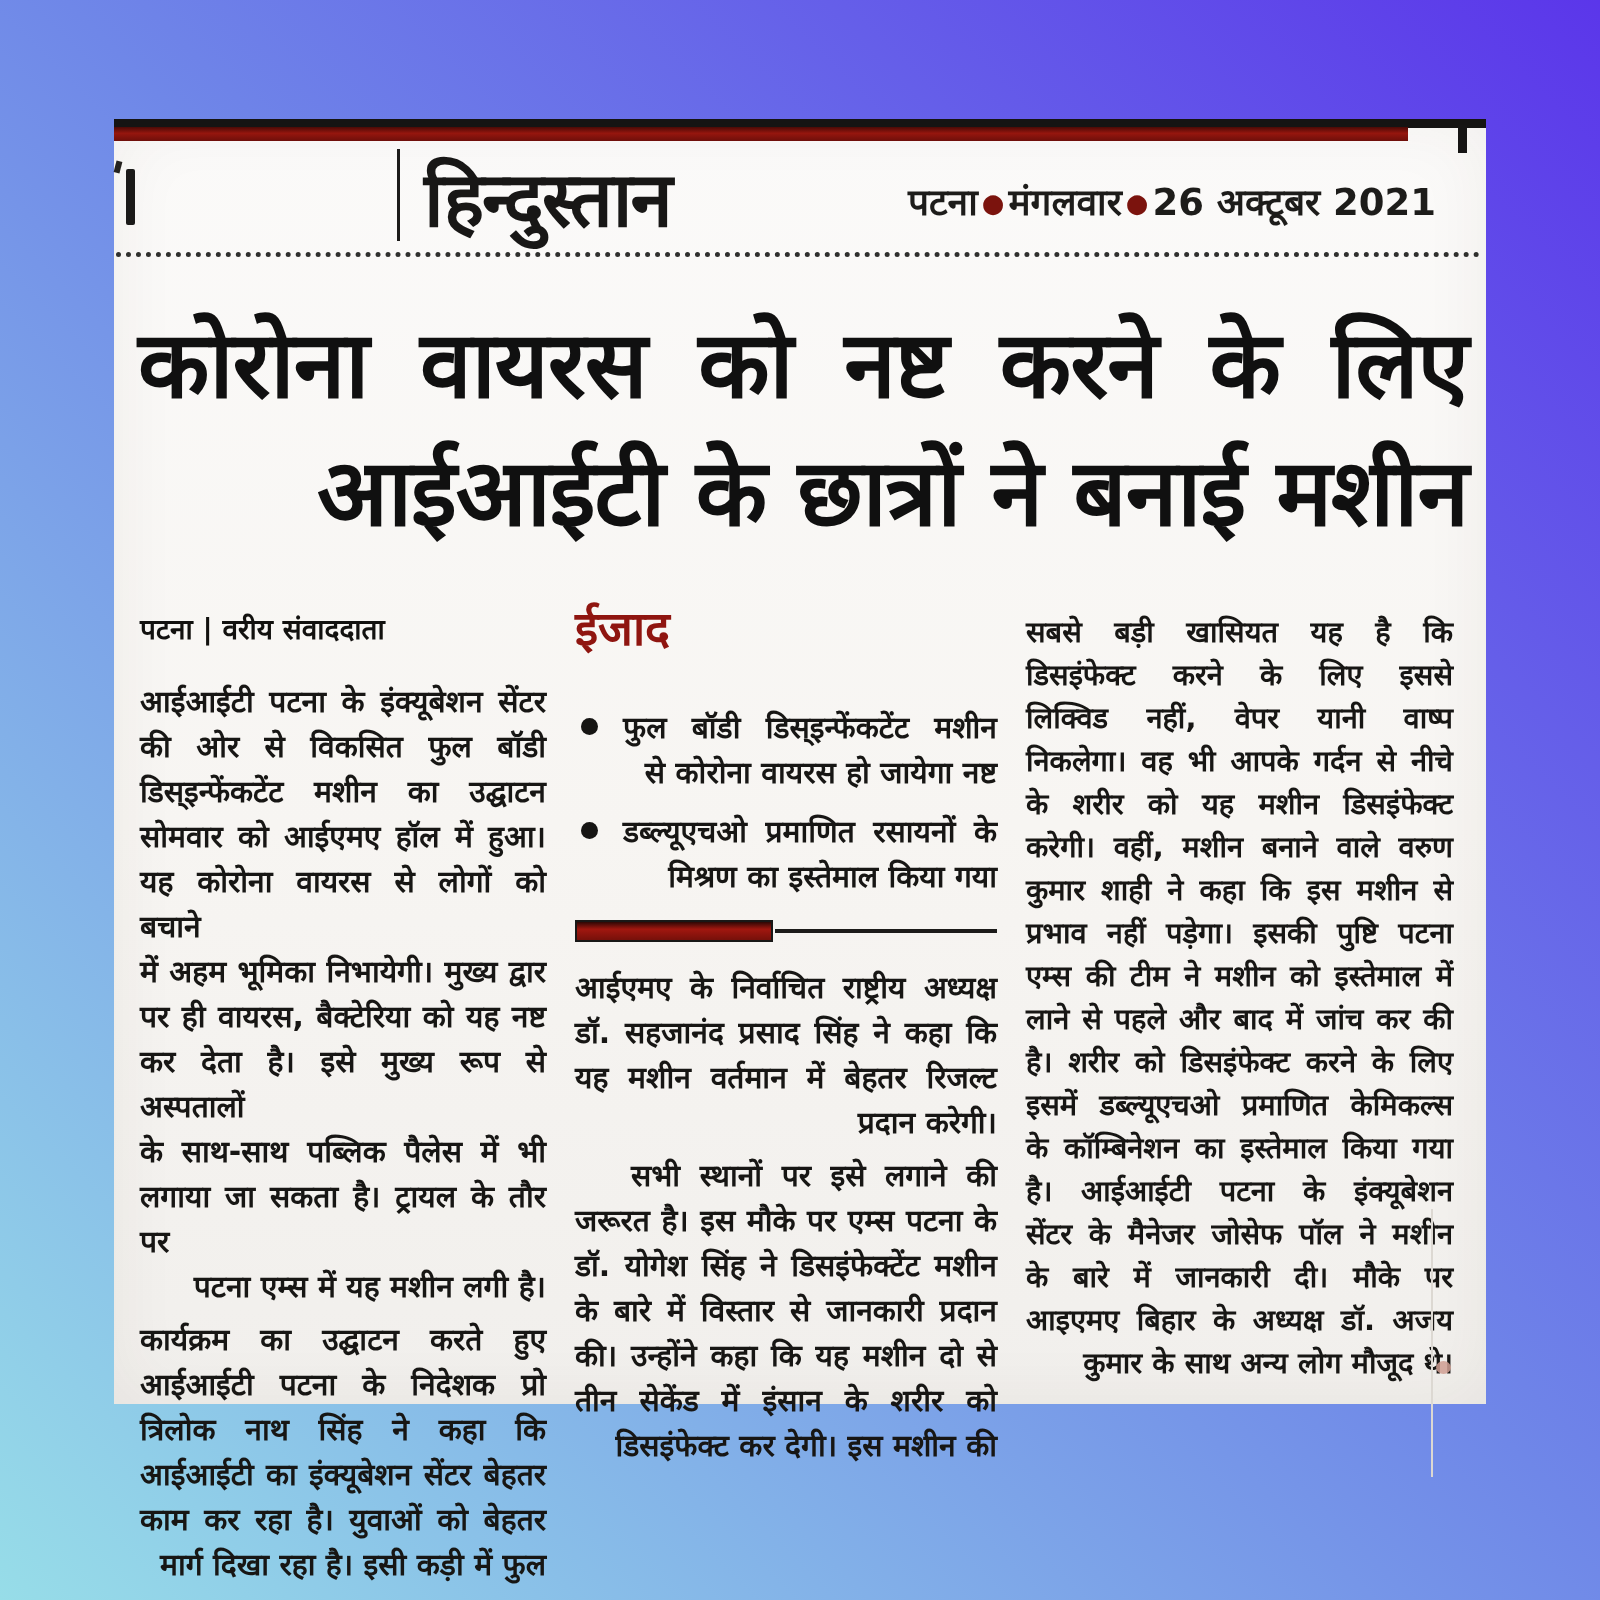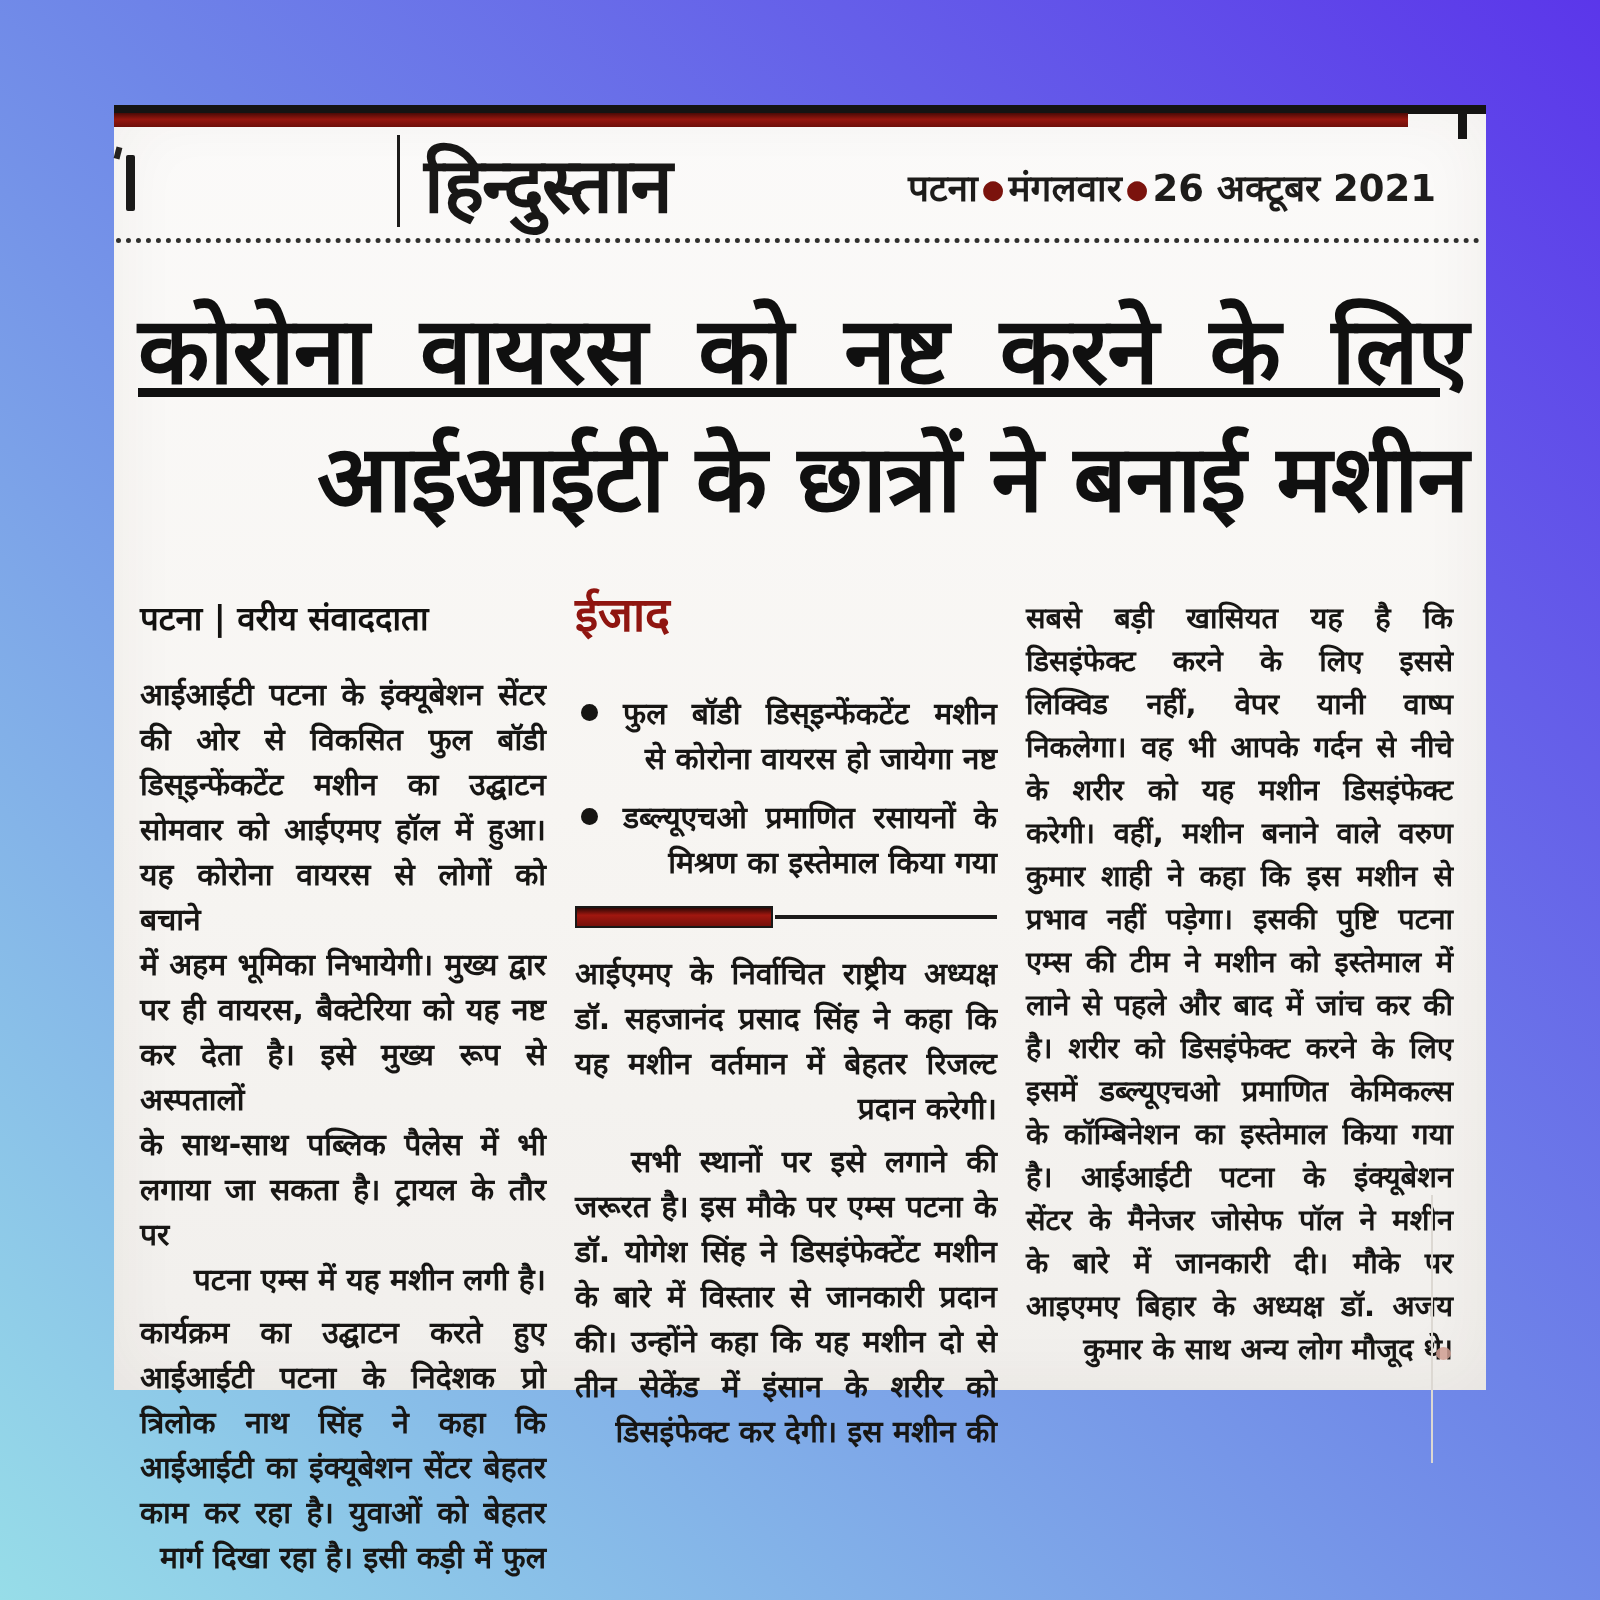--- a/index.html
+++ b/index.html
@@ -12,21 +12,21 @@
     --bg-bl:#97dde8;
   }
   *{margin:0;padding:0;box-sizing:border-box;}
   html,body{width:1600px;height:1600px;overflow:hidden;}
   body{
     font-family:"DejaVu Sans","Liberation Sans",sans-serif;
     background:linear-gradient(to top right,var(--bg-bl) 0%,var(--bg-mid) 52%,var(--bg-tr) 100%);
     color:var(--ink);
   }
   .paper{
-    position:absolute;left:114px;top:105px;width:1372px;height:1285px;
+    position:absolute;left:114px;top:119px;width:1372px;height:1285px;
     background:linear-gradient(180deg,#fbfaf9 0%,var(--paper) 55%,#f1efec 100%);
     box-shadow:inset 0 0 70px rgba(60,50,40,.06);
   }
   
   .bar-black{position:absolute;left:0;top:0;width:100%;height:9px;background:#151413;}
   .bar-red{position:absolute;left:0;top:8px;width:1294px;height:14px;
     background:linear-gradient(180deg,#4a0a06,#96160e 45%,#6e0f0a);}
   .corner-tick{position:absolute;left:1344px;top:6px;width:9px;height:28px;background:#161514;}
   
   .edge-glyph{position:absolute;left:12px;top:50px;width:9px;height:56px;background:#1b1a19;border-radius:2px;}
@@ -45,33 +45,33 @@
   .dateline .dot{color:var(--bar-red);font-size:26px;line-height:1;transform:translateY(2px);}
   .dotted-rule{position:absolute;left:2px;top:133px;width:1364px;height:0;
     border-top:5px dotted #30302e;}
   
   .headline{position:absolute;left:24px;top:182px;width:1330px;color:#101010;}
   .headline .hl{
     font-size:93px;font-weight:bold;line-height:128px;letter-spacing:-1px;
     white-space:normal;
     text-align:right;
   }
-  .headline .hl.justify{text-align:justify;text-align-last:justify;text-decoration:underline;}
+  .headline .hl.justify{text-align:justify;text-align-last:justify;}
   
   .columns{position:absolute;left:26px;top:476px;width:1314px;display:flex;gap:29px;}
   .col{color:#171614;}
   .col-1{width:406px;}
   .col-2{width:422px;}
   .col-3{width:427px;}
   .col-1 .line,.col-2 .line,.col-2 .bline{font-size:30px;line-height:45px;}
   .col-3 .line{font-size:29px;line-height:43px;}
   .line,.bline{font-weight:600;white-space:normal;}
   .jl{text-align:justify;text-align-last:justify;}
   .ll{text-align:right;}
-  .byline{margin-top:14px;margin-bottom:32px;font-size:33px;font-weight:bold;color:#12110f;}
+  .byline{margin-top:14px;margin-bottom:32px;font-size:28px;font-weight:bold;color:#12110f;}
   .para{margin-bottom:8px;}
   .para.indent .line:first-child{text-indent:56px;}
   .para.topgap{margin-top:16px;}
   .col-heading{
     font-size:47px;font-weight:bold;color:var(--accent-red);
     margin-bottom:26px;letter-spacing:0;
   }
   .bullets{margin-bottom:20px;margin-top:46px;}
   .bullet-item{position:relative;padding-left:48px;margin-bottom:14px;}
   .bullet-dot{

